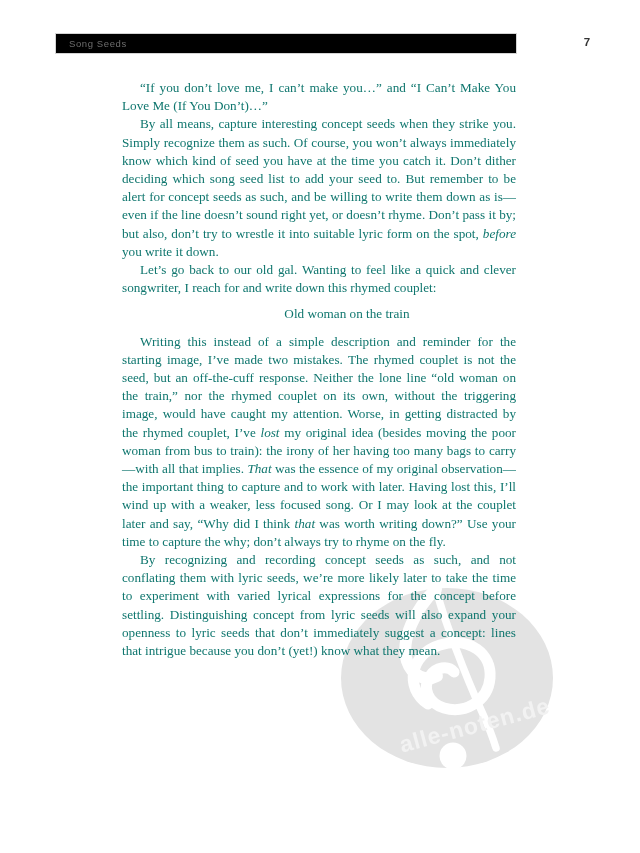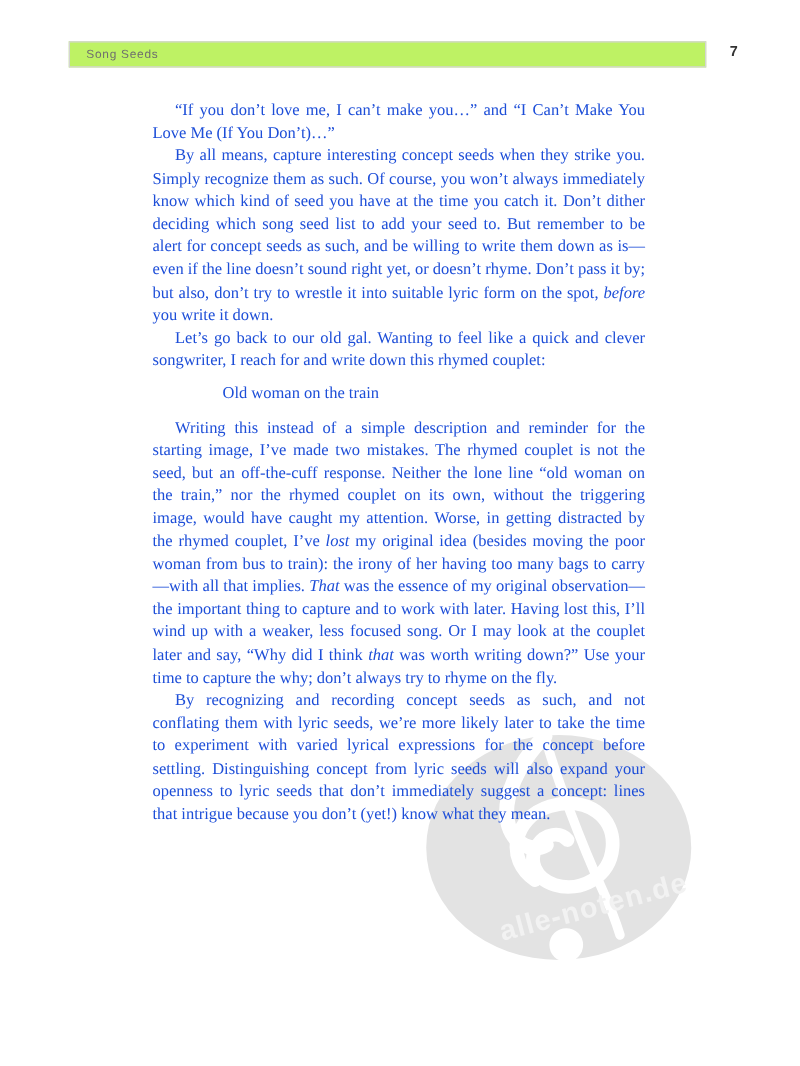--- a/index.html
+++ b/index.html
@@ -9,26 +9,26 @@
     font-family: "Liberation Serif", serif;
     position: relative;
     overflow: hidden;
   }
   .page { position: absolute; inset: 0; background: #fff; }
 
   
   .header-box {
     position: absolute;
     left: 55px; top: 33px;
-    width: 510px; height: 21px;
+    width: 462px; height: 21px;
     border: 1px solid #d4d4d4;
     box-sizing: border-box;
     display: flex; align-items: center;
     padding-left: 13px;
-    background: #bef264;
+    background: #000000;
   }
   .header-title {
     font-family: "Liberation Sans", sans-serif;
     font-size: 9.5px;
     color: #6e6e6e;
     letter-spacing: 0.6px;
   }
   .page-number {
     position: absolute;
     left: 578px; top: 36px;
@@ -61,28 +61,28 @@
     z-index: 2;
   }
 
   
   .text-block {
     position: absolute;
     left: 122px; top: 79px;
     width: 394px;
     font-size: 13.2px;
     line-height: 18.2px;
-    color: #1d4ed8;
+    color: #0f766e;
     text-align: justify;
     z-index: 1;
   }
   .para { margin: 0; text-indent: 18px; }
   .couplet {
     margin: 8px 0 9px 56px;
-    text-align: left;
+    text-align: center;
   }
   .couplet-line { display: block; }
 </style>
 </head>
 <body>
 
 <div class="page">
 
   <div class="watermark">
     <svg viewBox="0 0 214 210" width="214" height="210">

